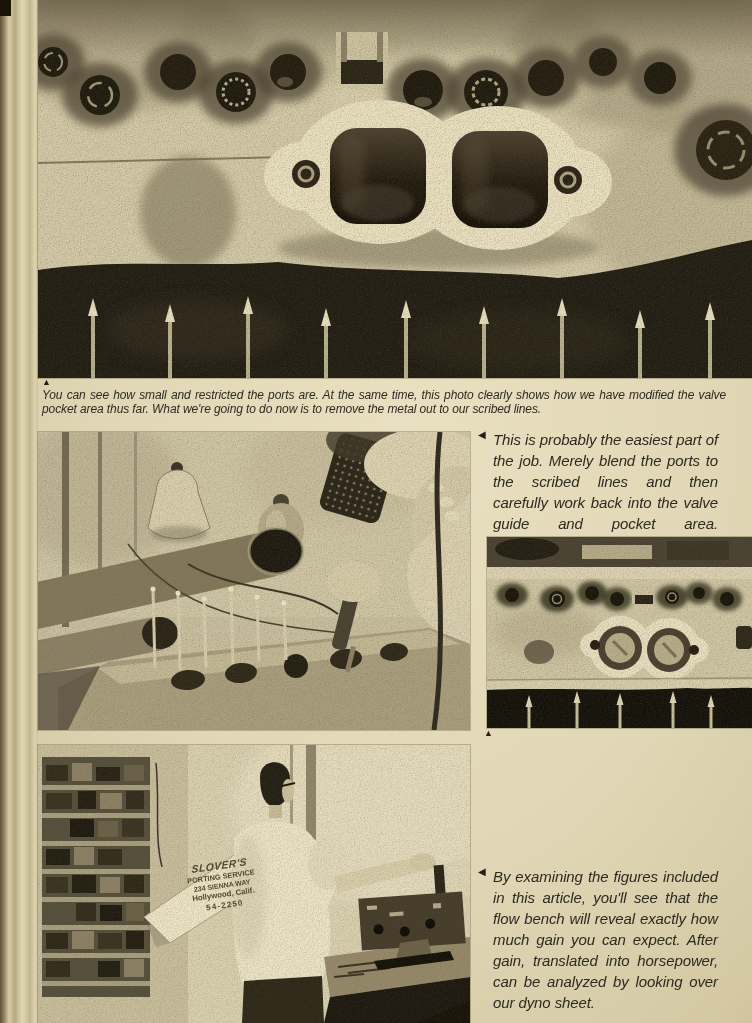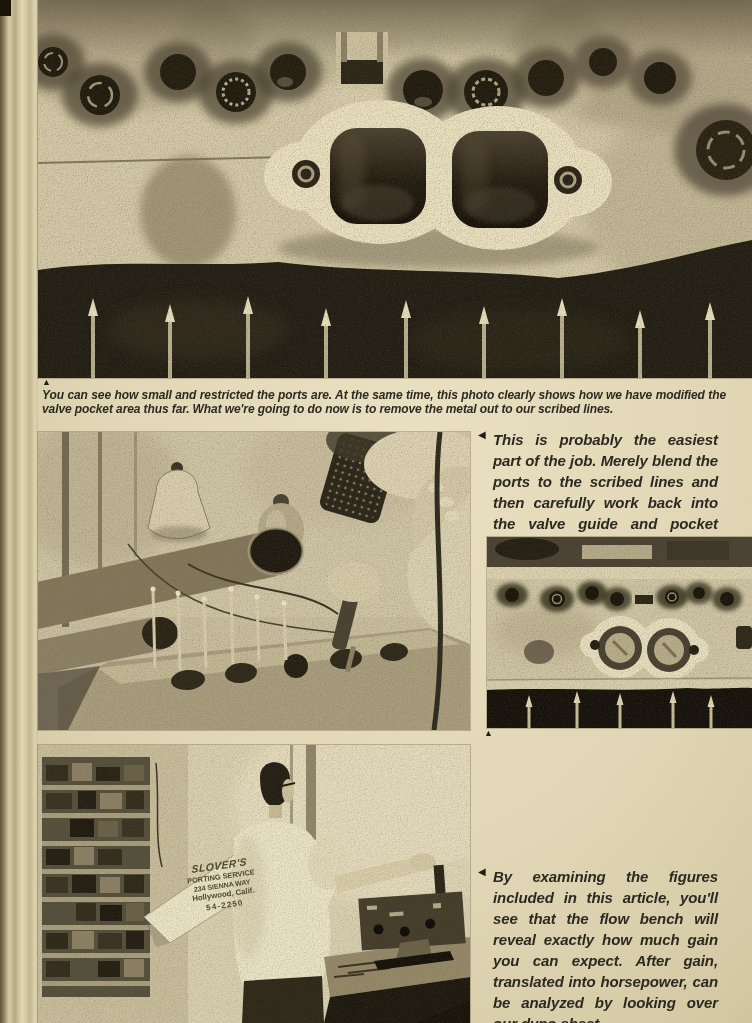--- a/index.html
+++ b/index.html
@@ -18,21 +18,21 @@
     position:absolute;left:0;top:0;width:38px;height:1023px;
     background:linear-gradient(90deg,
       #5e5238 0px,#8f815f 4px,#d7cca7 9px,#b7aa83 15px,
       #e2d8b4 22px,#c3b68f 30px,#ddd3af 35px,#cfc39d 38px);
   }
   .corner-mark{position:absolute;left:0;top:0;width:11px;height:16px;background:#191308}
   .photo{position:absolute;overflow:hidden;box-shadow:0 0 0 1px rgba(70,58,34,.28)}
   .photo svg{display:block;width:100%;height:100%}
 
   .cap-text{
-    color:#2c2920;font-weight:bold;font-style:italic;
+    color:#2c2920;font-weight:normal;font-style:italic;
     text-align:justify;
   }
   .marker{color:#221e16;font-style:normal;font-weight:normal;line-height:1}
   .top-caption{position:absolute;left:42px;top:378px;width:684px}
   .top-caption .marker{font-size:9px;margin-bottom:2px}
   .top-caption .cap-text{font-size:12px;line-height:13.6px;letter-spacing:-.1px}
 
   .rpara{position:absolute;width:240px}
   .rpara .cap-text{font-size:15px;line-height:21px;padding-left:15px;letter-spacing:-.1px}
   .rpara .marker.left-m{position:absolute;left:0;top:1px;font-size:10px}

